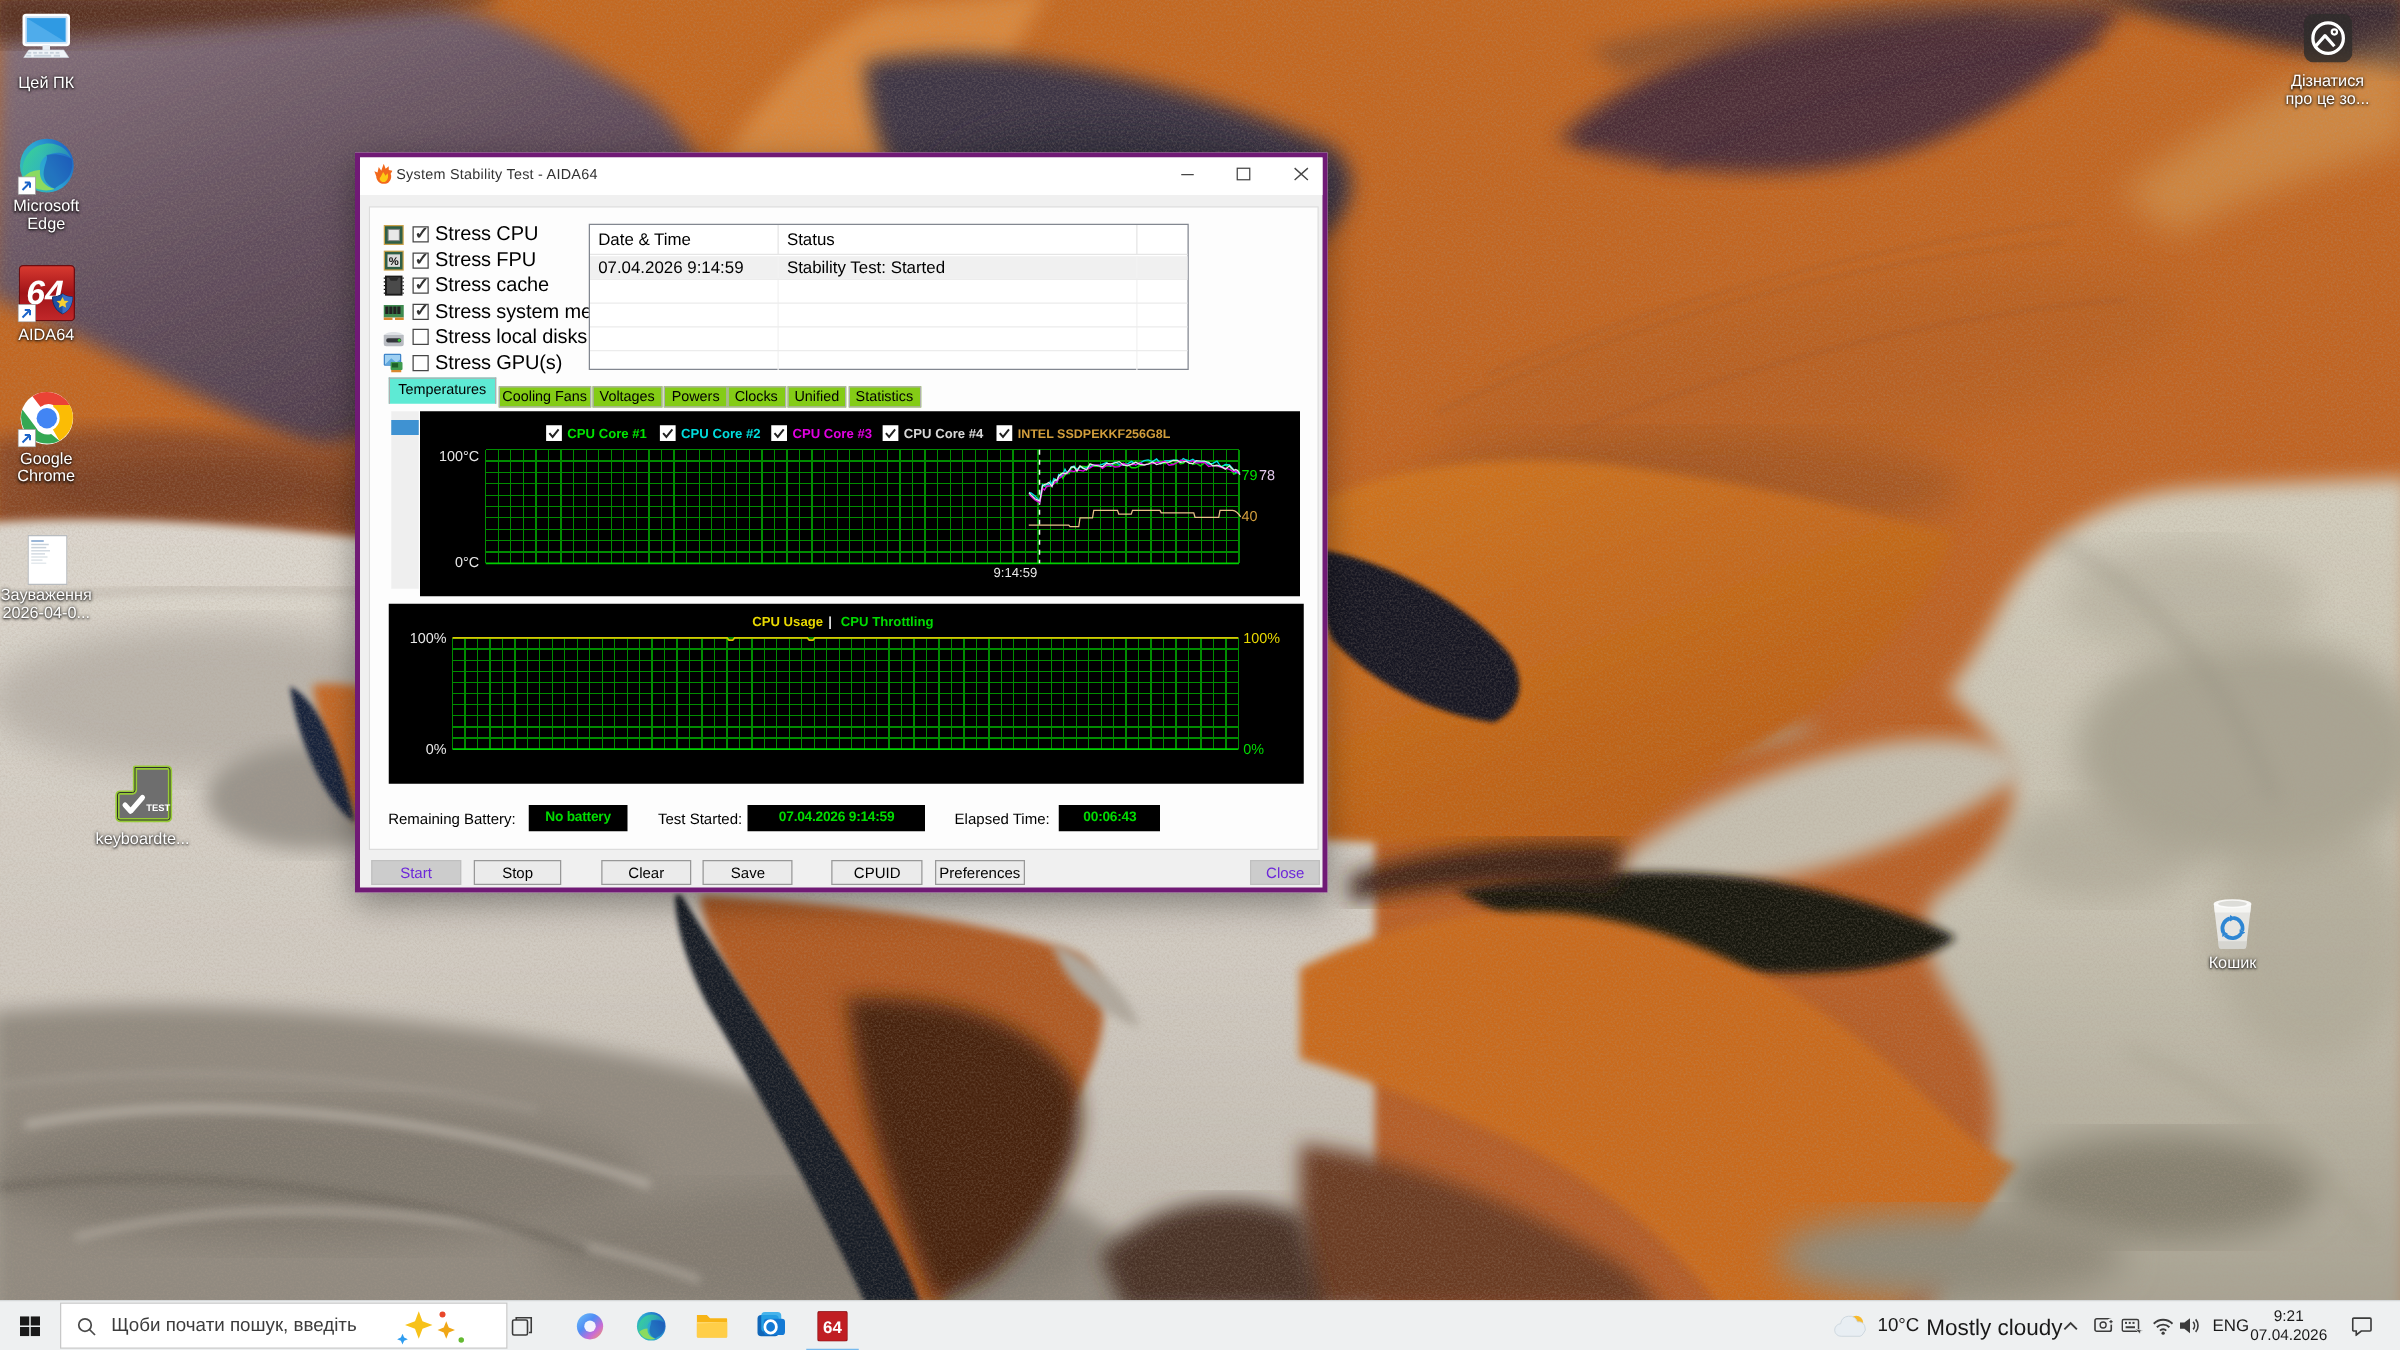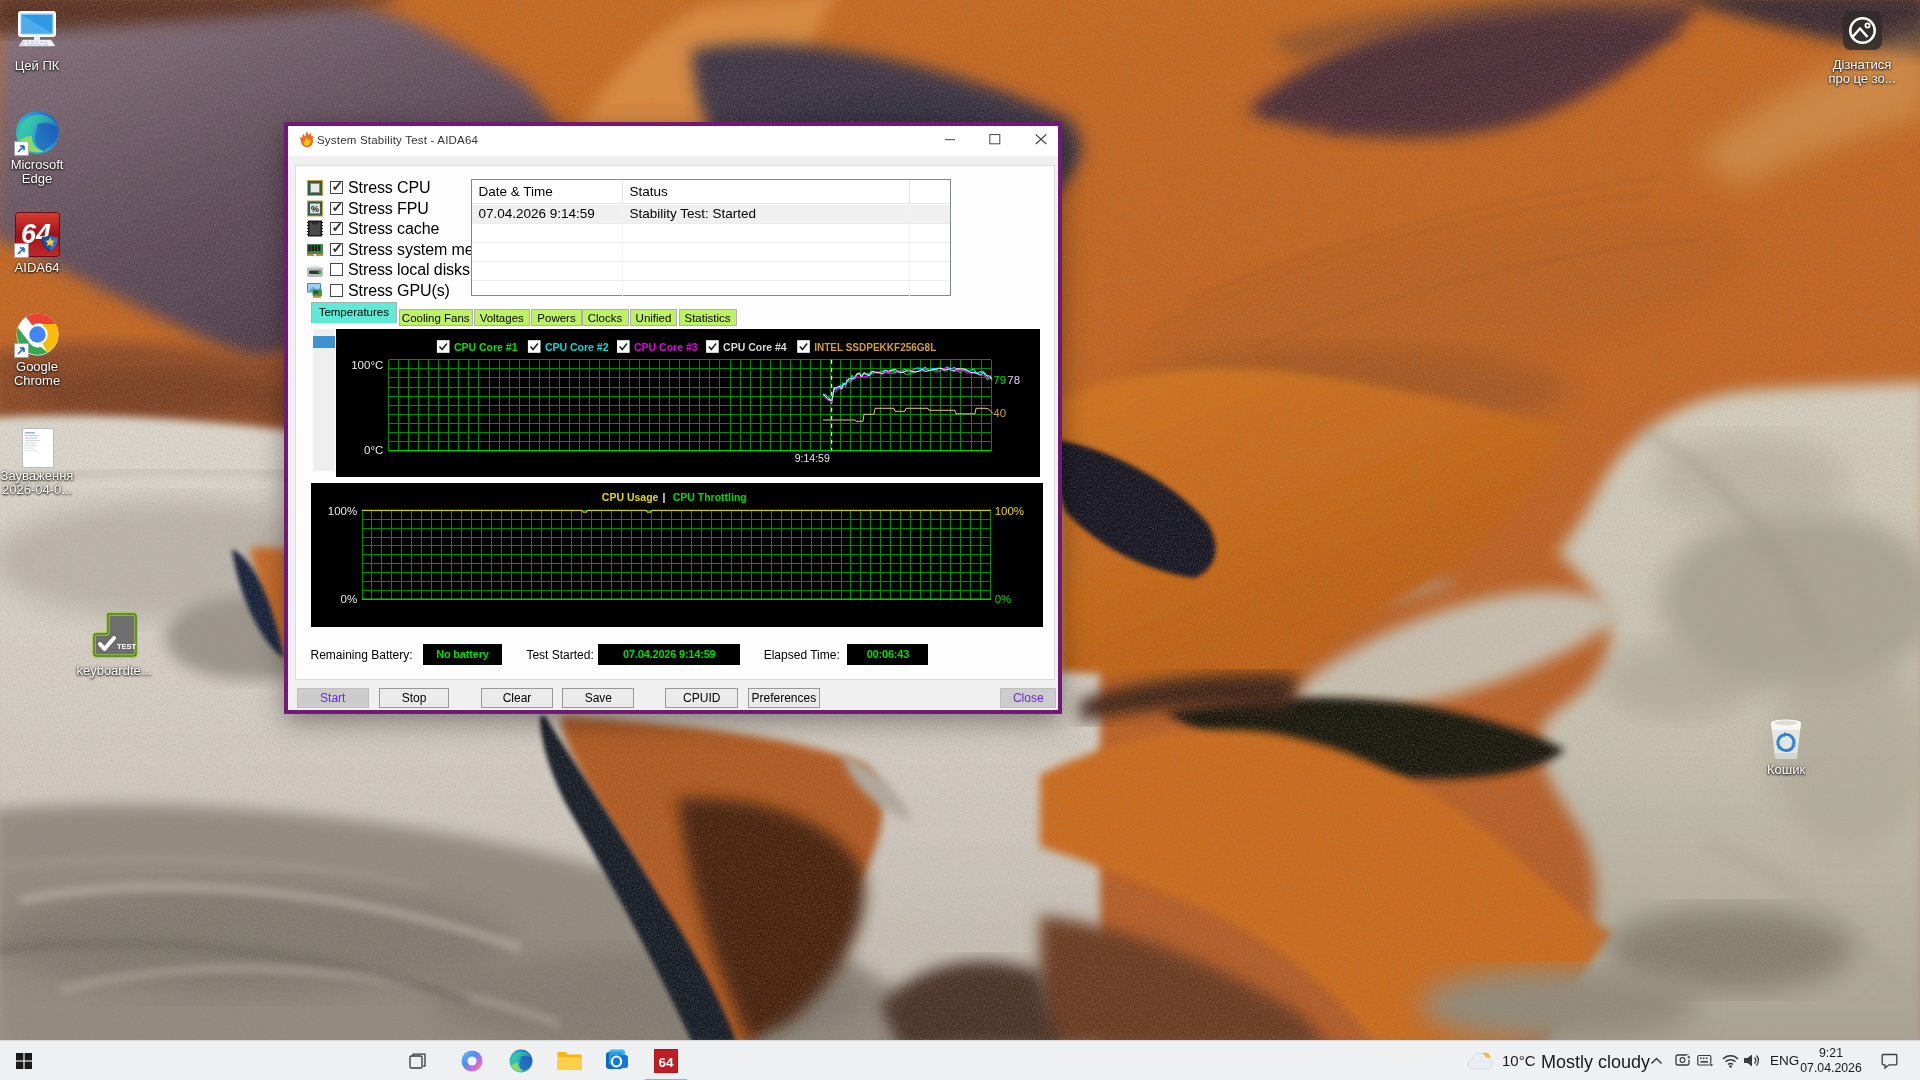--- a/index.html
+++ b/index.html
@@ -11,21 +11,21 @@
 #titlebar { position:absolute; left:0; top:0; width:100%; height:30px; background:#fff; }
 #title { position:absolute; left:29px; top:7.5px; font-size:11.5px; color:#333; letter-spacing:0.2px; }
 #panel { position:absolute; left:7px; top:39px; width:760px; height:515px; background:#fdfdfd; border:1px solid #dcdcdc; }
 .cbrow { position:absolute; font-size:16px; letter-spacing:-0.1px; color:#000; white-space:nowrap; }
 .cbx { position:absolute; width:13px; height:13px; background:#fff; border:1px solid #454545; }
 .check { position:absolute; font-size:14px; color:#333; top:-4px; left:0.5px; font-weight:bold; }
 
 #lv { position:absolute; left:174.5px; top:13.3px; width:480.5px; height:116.5px; border:1px solid #828790; background:#fff; font-size:13.5px; white-space:nowrap; }
 .lvline { position:absolute; background:#ececec; height:1px; }
 
-.tab { position:absolute; top:143px; height:17px; background:#bef264; border:1px solid #afafaf; font-size:11.5px; color:#000; text-align:center; line-height:16px; white-space:nowrap; }
+.tab { position:absolute; top:143px; height:17px; background:#84cc16; border:1px solid #afafaf; font-size:11.5px; color:#000; text-align:center; line-height:16px; white-space:nowrap; }
 .tabactive { top:136px; height:21px; background:#5eead4; border-bottom:none; z-index:3; line-height:19px; }
 
 #g1 { position:absolute; left:40.2px; top:162.8px; width:704px; height:148px; background:#000; }
 #g2 { position:absolute; left:14.5px; top:316.8px; width:732.6px; height:144.4px; background:#000; }
 .blkbox { position:absolute; background:#000; color:#00dc00; font-weight:bold; font-size:11px; letter-spacing:-0.2px; text-align:center; height:21px; }
 .blbl { position:absolute; font-size:12px; color:#000; white-space:nowrap; }
 .btn { position:absolute; top:561.8px; height:20px; background:#ebebeb; border:1px solid #989898; font-size:12px; color:#000; text-align:center; line-height:18px; }
 .btndis { background:#cccccc; border-color:#bfbfbf; color:#6d28d9; }
 
 #taskbar { position:absolute; left:0; top:1040px; width:1920px; height:40px; background:#eef0f1; border-top:1px solid #d5d8d9; }
@@ -474,20 +474,34 @@
 
 <div id="taskbar">
  <svg class="abs" style="left:16px;top:12px" width="16" height="16" viewBox="0 0 16 16">
         <g fill="#1a1a1a">
           <rect x="0" y="0" width="7.4" height="7.4"></rect>
           <rect x="8.6" y="0" width="7.4" height="7.4"></rect>
           <rect x="0" y="8.6" width="7.4" height="7.4"></rect>
           <rect x="8.6" y="8.6" width="7.4" height="7.4"></rect>
         </g>
       </svg>
+ <div id="search">
+  <svg class="abs" style="left:13px;top:11px" width="15" height="15" viewBox="0 0 15 15">
+          <circle cx="6" cy="6" r="5" fill="none" stroke="#4a4a4a" stroke-width="1.4"></circle>
+          <line x1="9.6" y1="9.6" x2="14" y2="14" stroke="#4a4a4a" stroke-width="1.4"></line>
+        </svg>
+  <span class="abs" style="left:40px;top:9px;font-size:15px;color:#3c3c3c">Щоби почати пошук, введіть</span>
+  <svg class="abs" style="left:268px;top:4px" width="70" height="30" viewBox="0 0 70 30">
+    <path d="M18,2 L21,10 L29,13 L21,16 L18,24 L15,16 L7,13 L15,10 Z" fill="#f7c21a"></path>
+    <path d="M40,10 L42,15 L47,17 L42,19 L40,24 L38,19 L33,17 L38,15 Z" fill="#f0a716"></path>
+    <path d="M5,20 L6.3,23 L9.3,24.3 L6.3,25.6 L5,28.6 L3.7,25.6 L0.7,24.3 L3.7,23 Z" fill="#2e9df0"></path>
+    <circle cx="37" cy="4.5" r="2.4" fill="#e8472b"></circle>
+    <circle cx="52" cy="25" r="2.2" fill="#64ba31"></circle>
+  </svg>
+ </div>
  <svg class="abs" style="left:409px;top:12px" width="17" height="17" viewBox="0 0 17 17">
    <rect x="1" y="3" width="12" height="12" rx="1.2" fill="none" stroke="#3b3b3b" stroke-width="1.3"></rect>
    <path d="M4,3 V1.2 H16 V13 h-1.8" fill="none" stroke="#3b3b3b" stroke-width="1.3"></path>
    <line x1="15.2" y1="5" x2="15.2" y2="5.01" stroke="#3b3b3b" stroke-width="1.3"></line>
  </svg>
  <svg class="abs" style="left:460px;top:8px" width="24" height="24" viewBox="0 0 24 24">
    <defs>
           <linearGradient id="copi" x1="0" y1="0" x2="1" y2="1">
             <stop offset="0" stop-color="#6ec2f7"></stop>
             <stop offset="0.4" stop-color="#4f8df5"></stop>

